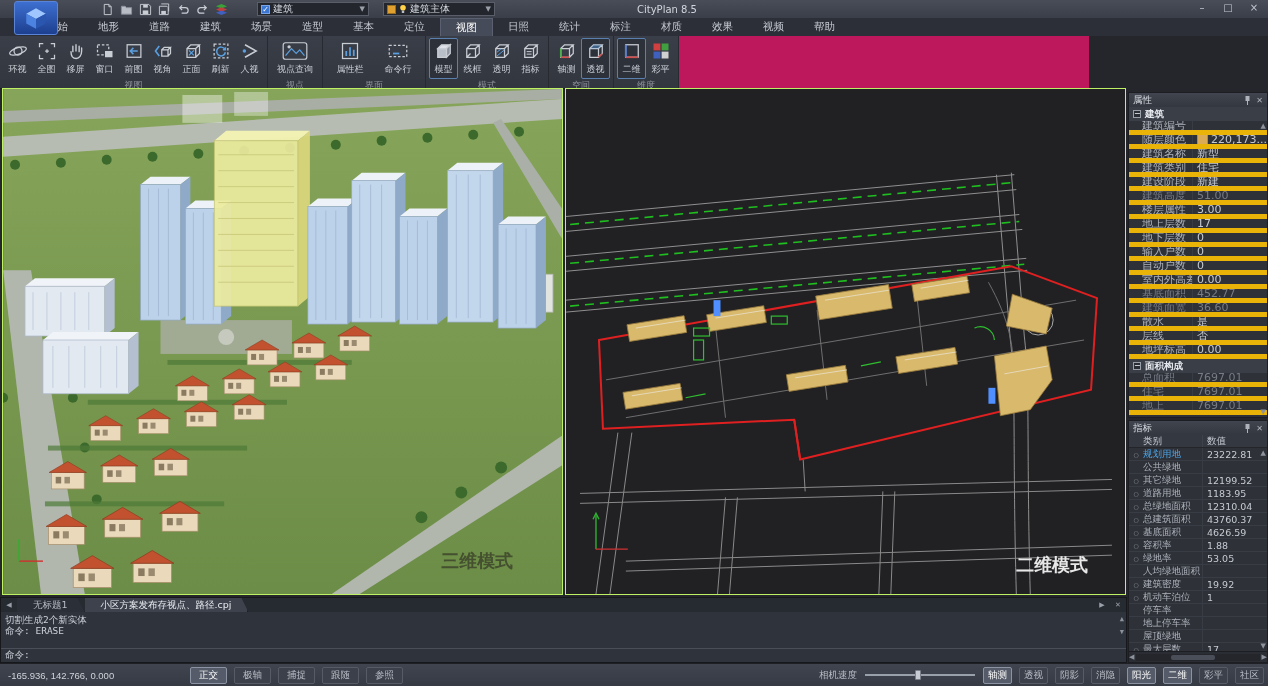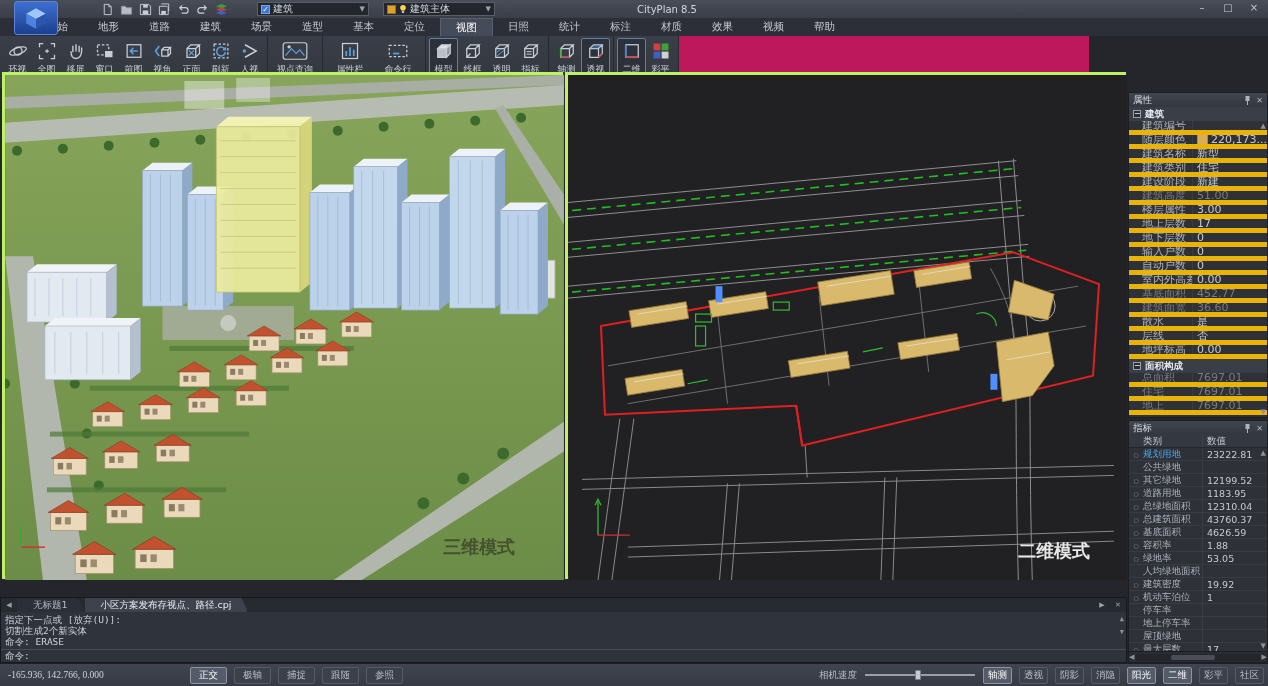--- a/index.html
+++ b/index.html
@@ -27,21 +27,21 @@
   
   .ribbon{position:absolute;left:0;top:36px;width:1089px;height:53px;background:#be185d;border-bottom:1px solid #1e2025;display:flex}
   .rgroup{display:flex;flex-direction:column;border-right:1px solid #272a31;background:linear-gradient(#3a3e48,#32363e)}
   .rbtns{flex:1;display:flex;align-items:flex-start;padding:2px 3px 0}
   .rbtn{width:29px;display:flex;flex-direction:column;align-items:center;gap:2px;padding:2px 0;color:#c9cdd4;font-size:9px;border:1px solid transparent;border-radius:2px}
   .rbtn.wide{width:48px}
   .rbtn.is-active{background:#2d3139;border-color:#5a80b0}
   .rbtn svg{width:20px;height:20px}
   .rglabel{font-size:9px;color:#8d929c;text-align:center;padding:0 6px 2px}
   
-  .vp{position:absolute;top:72px;height:507px;border:3px solid #bef264}
+  .vp{position:absolute;top:88px;height:507px;border:1px solid #bef264}
   .vp3d{left:2px;width:561px}
   .vp2d{left:565px;width:561px;background:#212124}
   
   .sidebar{position:absolute;left:1128px;top:90px;width:140px;height:573px;background:#24262c;display:flex;flex-direction:column}
   .panel{background:#2e3138;border:1px solid #1c1e23;display:flex;flex-direction:column;overflow:hidden}
   .panel-props{height:326px;margin-top:2px}
   .panel-ind{flex:1;margin-top:2px}
   .phead{height:14px;background:linear-gradient(#41454f,#33373f);display:flex;align-items:center;padding:0 4px;font-size:9.5px;color:#d8dce2;flex:none}
   .phead .ptools{margin-left:auto;display:flex;gap:5px;color:#aeb3bc;font-size:8px;align-items:center}
   .sechead{height:14px;background:#3a3e47;display:flex;align-items:center;gap:4px;padding:0 4px;font-weight:bold;color:#e6e9ee;font-size:9.5px;flex:none}
@@ -72,21 +72,21 @@
   .ctabs{height:14px;background:#262a31;display:flex;align-items:stretch;font-size:9.5px;color:#b8bdc6;flex:none}
   .ctab{padding:0 16px;display:flex;align-items:center;background:#2b2f37;border-right:1px solid #1c1f25;clip-path:polygon(0 0,calc(100% - 7px) 0,100% 100%,0 100%)}
   .ctab.is-active{background:#3d424d;color:#e8ebf0}
   .cnav{width:16px;display:flex;align-items:center;justify-content:center;color:#9aa0aa;font-size:7px}
   .cnav.right{margin-left:auto}
   .clines{flex:1;padding:2px 4px;font-family:"DejaVu Sans Mono","Liberation Mono",monospace;font-size:9.5px;color:#ccd1d9;line-height:11px;position:relative}
   .cprompt{height:14px;border-top:1px solid #4a4e58;display:flex;align-items:center;padding:0 4px;font-family:"DejaVu Sans Mono","Liberation Mono",monospace;font-size:9.5px;color:#ccd1d9;flex:none}
   .cscroll{position:absolute;right:2px;top:2px;display:flex;flex-direction:column;gap:2px;color:#8d929c;font-size:7px}
   
   .statusbar{position:absolute;left:0;top:663px;width:1268px;height:23px;background:linear-gradient(#41454f,#363a43);border-top:1px solid #1e2025;display:flex;align-items:center;font-size:9.5px}
-  .coords{width:190px;padding-left:8px;color:#cfd3da;font-family:Liberation Serif, serif}
+  .coords{width:190px;padding-left:8px;color:#cfd3da;font-family:Liberation Sans, sans-serif}
   .sgroup{display:flex;gap:7px}
   .sbtn{padding:1px 8px;border:1px solid #565b66;background:#3c404a;color:#b8bdc6;border-radius:2px}
   .sbtn.is-active{background:#555b68;border-color:#8c93a2;color:#fff}
   .camlabel{margin-left:auto;color:#b8bdc6}
   .slider{width:110px;height:14px;margin:0 8px;position:relative}
   .slider .track{position:absolute;left:0;right:0;top:6px;height:2px;background:#9aa0aa}
   .slider .thumb{position:absolute;left:45%;top:2px;width:6px;height:10px;background:#c6cbd3;border:1px solid #7a7f89;border-radius:1px}
   .sgroup.right{margin-right:4px}
   .sgroup.right .sbtn{padding:1px 4px}
 </style>
@@ -888,21 +888,20 @@
 
     <div class="ctab">无标题1</div>
         <div class="ctab is-active">小区方案发布存视点、路径.cpj</div>
       </div>
     <span class="cnav right">▶</span>
     <span class="cnav">✕</span>
   </div>
   <div class="clines">
     <div>
 
-    <div class="cline">指定下一点或 [放弃(U)]:</div>
         <div class="cline">切割生成2个新实体</div>
         <div class="cline">命令: ERASE</div>
       </div>
     <div class="cscroll">
         <span>▲</span>
         <span>▼</span>
       </div>
   </div>
   <div class="cprompt">
     <span>命令:</span>

